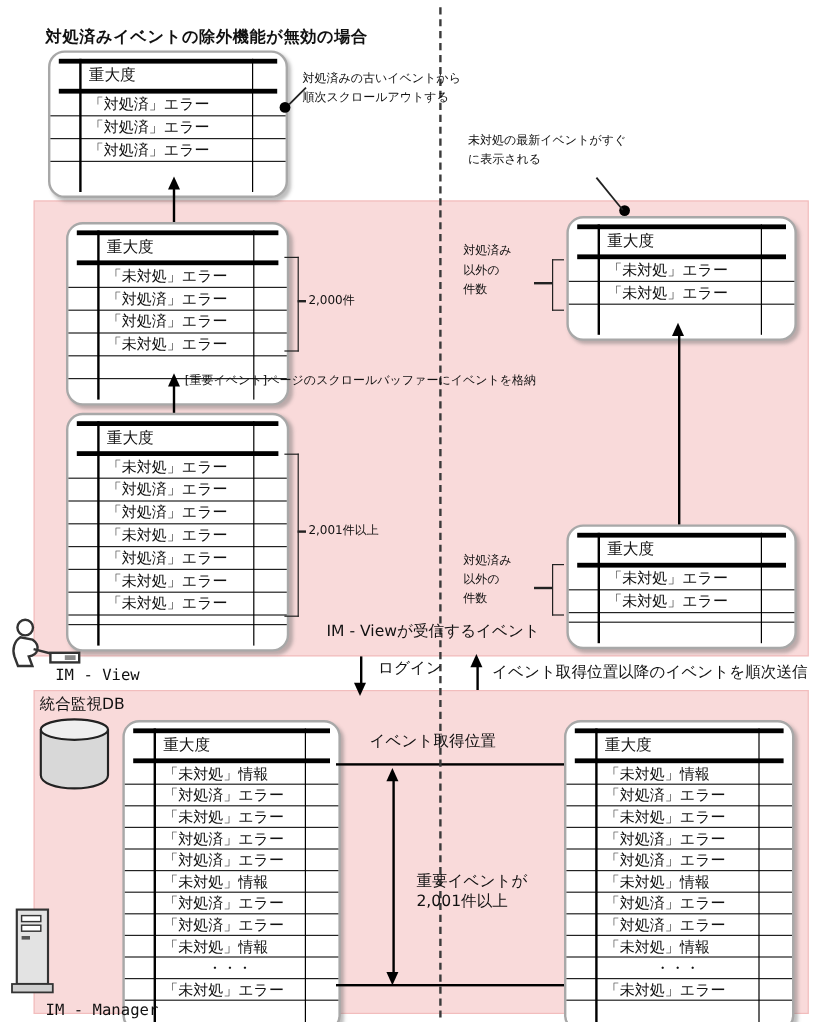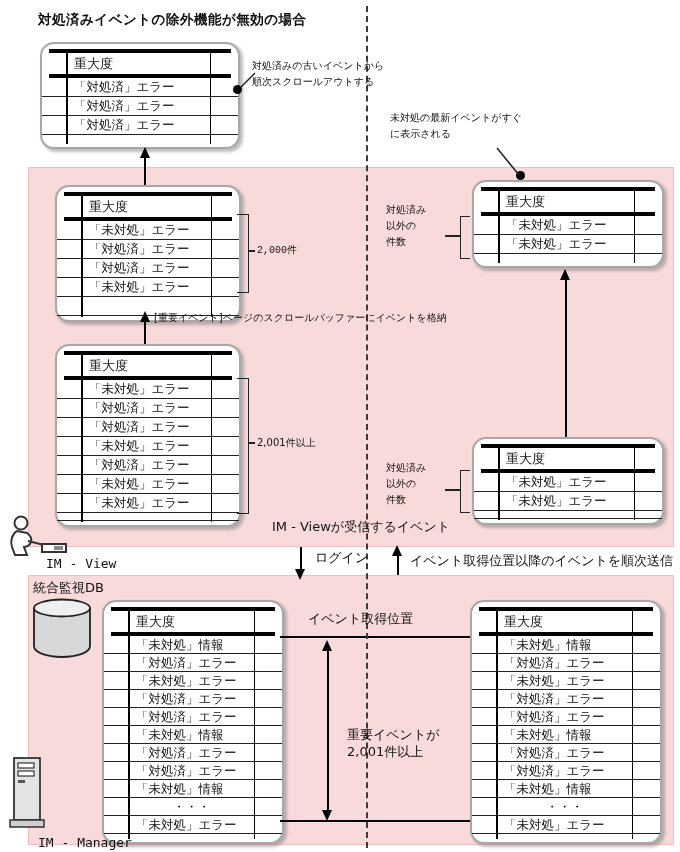--- a/index.html
+++ b/index.html
@@ -1,26 +1,26 @@
 <!DOCTYPE html>
 <html><head>
 <meta charset="utf-8">
 <style>
   html,body{margin:0;padding:0;background:#fff;}
   #canvas{position:relative;width:680px;height:852px;background:#fff;overflow:hidden;
           font-family:"DejaVu Sans","Liberation Sans",sans-serif;color:#111;}
   .region{position:absolute;background:#f9dada;border:1px solid #f2bdbd;z-index:1;}
   .dashed-divider{position:absolute;border-left:2px dashed #3a3a3a;z-index:5;}
-  .title{position:absolute;font-size:13.5px;font-weight:bold;letter-spacing:.5px;z-index:4;white-space:nowrap;}
+  .title{position:absolute;font-size:13.5px;font-weight:bold;letter-spacing:.5px;z-index:4;white-space:nowrap;margin-top:11px;}
   .lab{position:absolute;font-size:10px;line-height:16px;z-index:6;white-space:nowrap;}
   .ml{white-space:pre-line;}
   .mono{font-family:"DejaVu Sans Mono","Liberation Mono",monospace;font-size:13px;margin-left:36px;}
   
   .evt-table{position:absolute;background:#fff;border:2px solid #a8a8a8;border-radius:14px;
-             box-shadow:2.5px 2.5px 3px rgba(110,110,110,.45);padding:5px 0 4px;z-index:3;}
+             box-shadow:2.5px 2.5px 3px rgba(110,110,110,.45);padding:5px 0 20px;z-index:3;}
   .evt-table .tbar{height:4px;background:#000;margin:0 7px;}
   .evt-table .hrow{height:21px;line-height:22px;font-size:13px;padding-left:32px;white-space:nowrap;}
   .evt-table .row{height:18px;line-height:18px;font-size:12.5px;border-bottom:1px solid #222;
                   padding-left:32px;white-space:nowrap;overflow:hidden;}
   .evt-table.small .row{height:17px;line-height:17px;}
   .evt-table .row.dots{padding:0 27px 0 24px;text-align:center;}
   .vl{position:absolute;top:5px;bottom:3px;left:24px;width:1.5px;background:#000;}
   .vr{position:absolute;top:5px;bottom:3px;right:27px;width:1.5px;background:#000;}
   .tail-pad{height:8px;}
   .small .tail-pad{height:4px;}
@@ -84,21 +84,21 @@
         <div class="row"><span>「未対処」エラー</span></div>
         <div class="row"><span>「対処済」エラー</span></div>
         <div class="row"><span>「対処済」エラー</span></div>
         <div class="row"><span>「未対処」エラー</span></div>
       </div>
     <div class="tail-row"></div>
   </div>
 
   <div class="brk-r" style="left:237px;top:214px;width:11px;height:77px;"></div>
   <div class="conn" style="left:248px;top:250px;width:7px;"></div>
-  <div class="lab" style="left:257px;top:243px;font-family:Liberation Mono, monospace;">2,000件</div>
+  <div class="lab" style="left:257px;top:243px;">2,000件</div>
 
   <div class="ah-up" style="left:140px;top:311px;"></div>
   <div class="vline" style="left:144px;top:321px;height:23px;"></div>
   <div class="lab" style="left:154px;top:310px;">[重要イベント]ページのスクロールバッファーにイベントを格納</div>
 
   <div class="evt-table" style="left:55px;top:344px;width:182px;">
     <div class="vl"></div>
     <div class="vr"></div>
     <div class="tbar"></div>
     <div class="hrow"><span>重大度</span></div>

